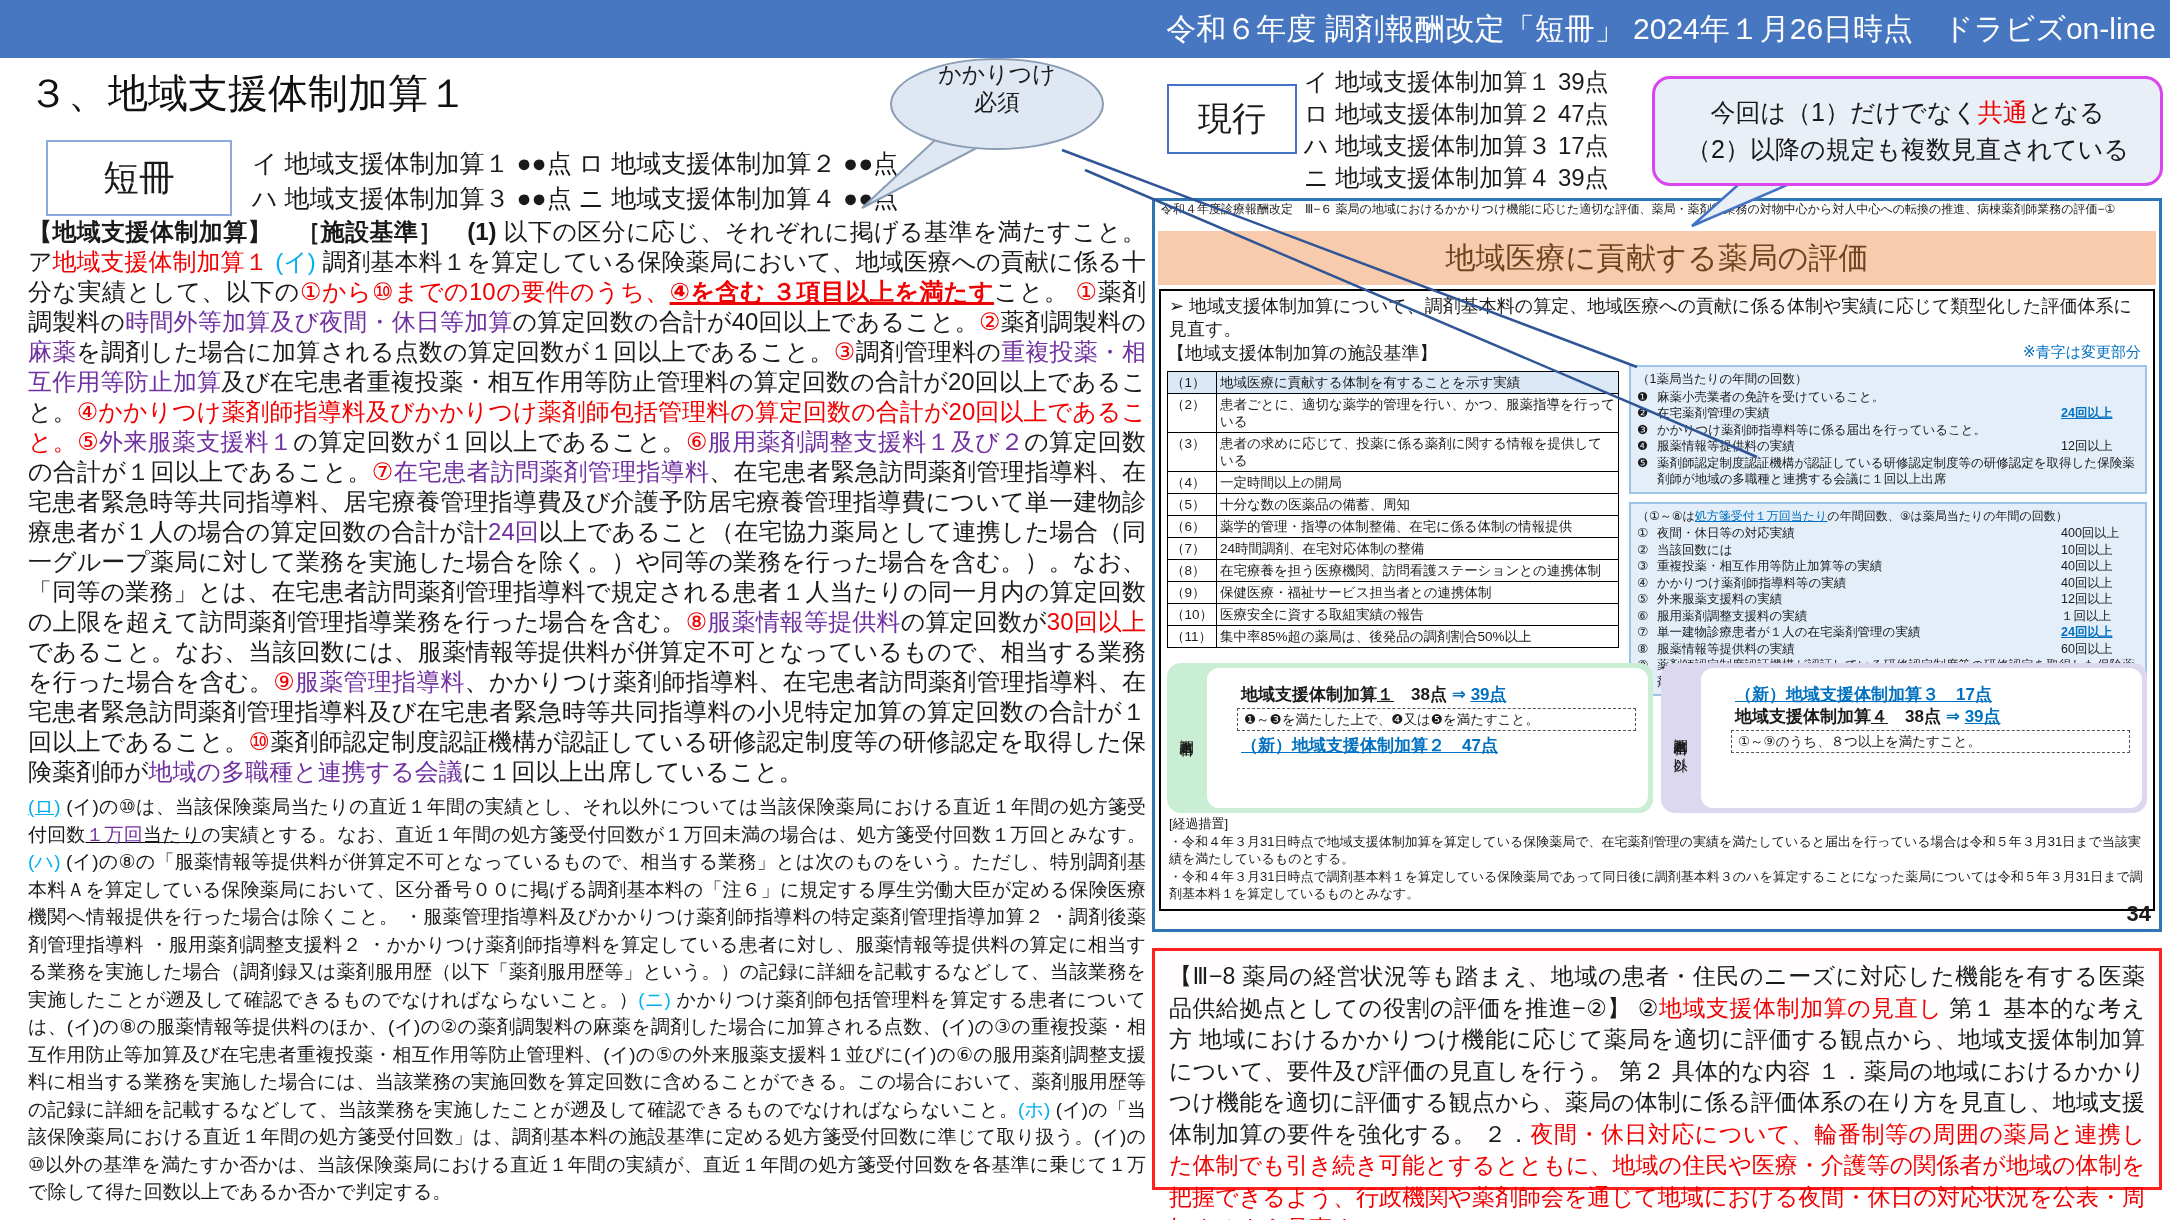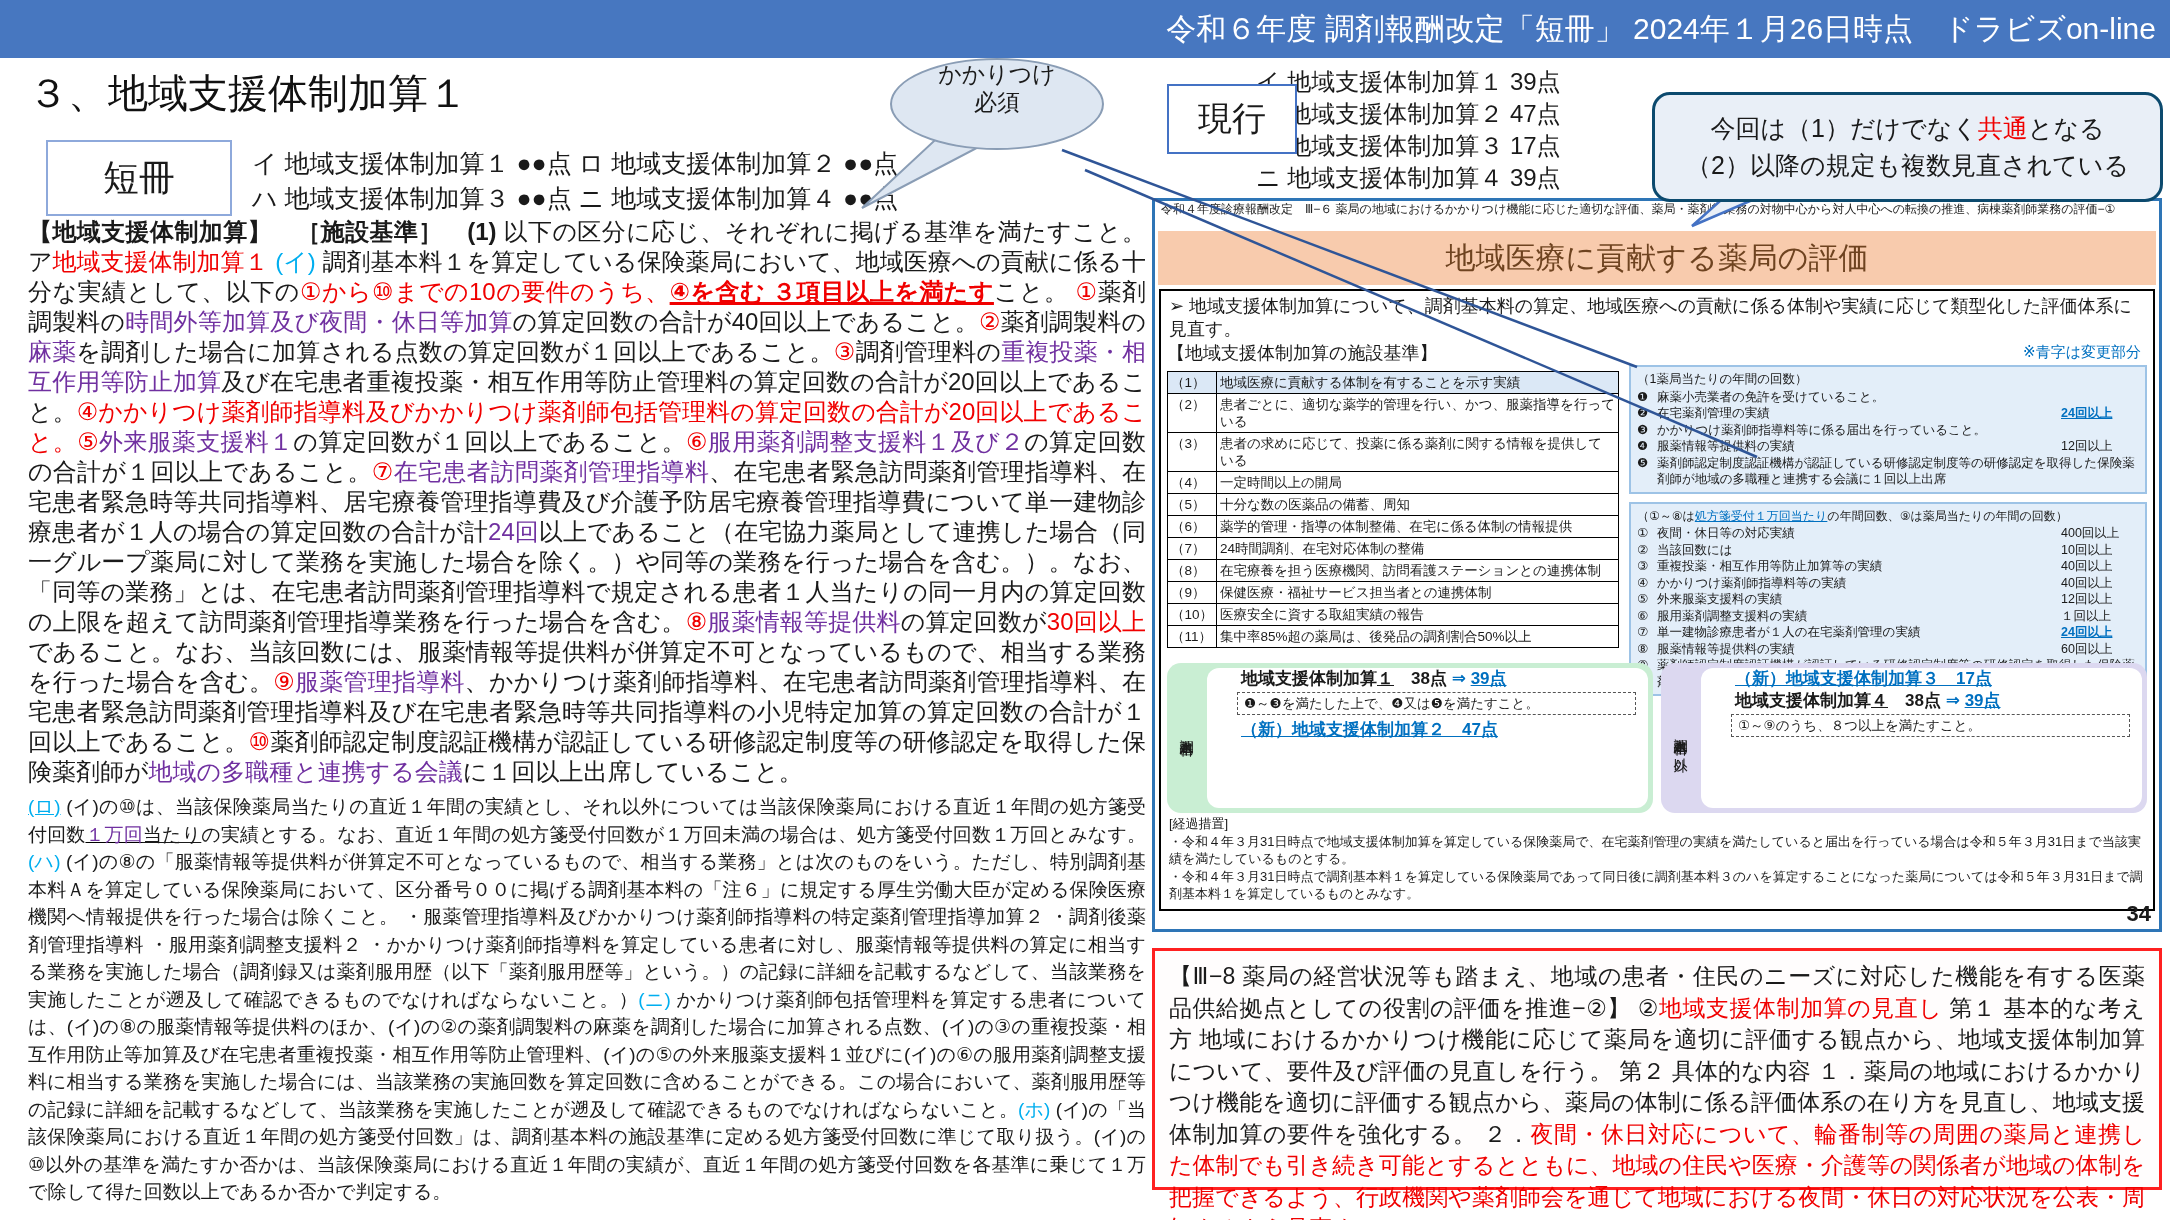--- a/index.html
+++ b/index.html
@@ -11,24 +11,24 @@
   
   .page-title{position:absolute;left:28px;top:66px;font-size:40px;color:#111;}
   .tanzaku-box{position:absolute;left:46px;top:140px;width:182px;height:72px;border:2px solid #8EA9DB;
                display:flex;align-items:center;justify-content:center;font-size:36px;}
   .tanzaku-lines{position:absolute;left:252px;top:146px;font-size:25px;line-height:35px;white-space:nowrap;}
   .balloon{position:absolute;left:890px;top:58px;width:210px;height:88px;background:#DEE7F2;border:2px solid #8A9DB5;
            border-radius:50%;display:flex;flex-direction:column;align-items:center;justify-content:flex-start;
            font-size:23px;line-height:28px;z-index:6;}
   .genko-box{position:absolute;left:1146px;top:84px;width:126px;height:66px;border:2px solid #4472C4;
              display:flex;align-items:center;justify-content:center;font-size:34px;background:#fff;z-index:6;margin-left:21px;}
-  .genko-list{position:absolute;left:1256px;top:66px;font-size:24px;line-height:32px;white-space:nowrap;}
-  .note-box{position:absolute;left:1652px;top:76px;width:505px;height:104px;border:3px solid #0c4a6e;border-radius:18px;
+  .genko-list{position:absolute;left:1304px;top:66px;font-size:24px;line-height:32px;white-space:nowrap;}
+  .note-box{position:absolute;left:1652px;top:76px;width:505px;height:104px;border:3px solid #d946ef;border-radius:18px;
             background:#E9EFF7;display:flex;flex-direction:column;align-items:center;justify-content:center;
-            font-size:25px;line-height:37px;z-index:6;margin-top:16px;}
+            font-size:25px;line-height:37px;z-index:6;}
   
   .main-text{position:absolute;left:28px;top:217px;width:1118px;}
   .mt1{font-size:24px;line-height:30px;text-align:justify;}
   .mt2{font-size:19px;line-height:27.5px;text-align:justify;margin-top:6px;}
   
   .sk{}
   .skb{font-weight:bold;}
   .skbu{font-weight:bold;text-decoration:underline;}
   .sku{text-decoration:underline;}
   .sr{color:#F00000;}
@@ -63,21 +63,21 @@
   .bval{width:78px;flex:none;}
   .bval.vblue{color:#0070C0;font-weight:bold;text-decoration:underline;}
   .bb2{margin-top:8px;}
   
   .p-groups{position:absolute;left:6px;top:372px;right:6px;height:150px;display:flex;gap:8px;}
   .group{flex:1;border-radius:14px;display:flex;padding:5px;box-sizing:border-box;gap:5px;}
   .g-green{background:#C9EED3;}
   .g-purple{background:#DCD8F0;}
   .g-side{width:30px;flex:none;display:flex;align-items:center;justify-content:center;
           writing-mode:vertical-rl;text-orientation:upright;font-size:14px;letter-spacing:1px;}
-  .g-inner{flex:1;background:#fff;border-radius:12px;padding:0 8px;box-sizing:border-box;}
+  .g-inner{flex:1;background:#fff;border-radius:12px;padding:16px 8px;box-sizing:border-box;}
   .g-title{font-size:17px;line-height:22px;padding-left:26px;white-space:nowrap;}
   .g-dash{border:1.5px dashed #555;font-size:13.5px;line-height:17px;margin:2px 4px 4px 22px;padding:2px 6px;}
   .g-dash.bluedash{border-color:#2E75B6;color:#0070C0;text-decoration:underline;}
   
   .p-measures{position:absolute;left:8px;top:524px;right:8px;font-size:13px;line-height:17.5px;}
   .p-pageno{position:absolute;right:8px;bottom:2px;font-size:22px;font-weight:bold;}
   
   .red-box{position:absolute;left:1152px;top:948px;width:1010px;height:242px;border:3px solid #FF2020;
            background:#fffdfd;box-sizing:border-box;padding:10px 14px;font-size:23px;line-height:31.5px;text-align:justify;}
   

